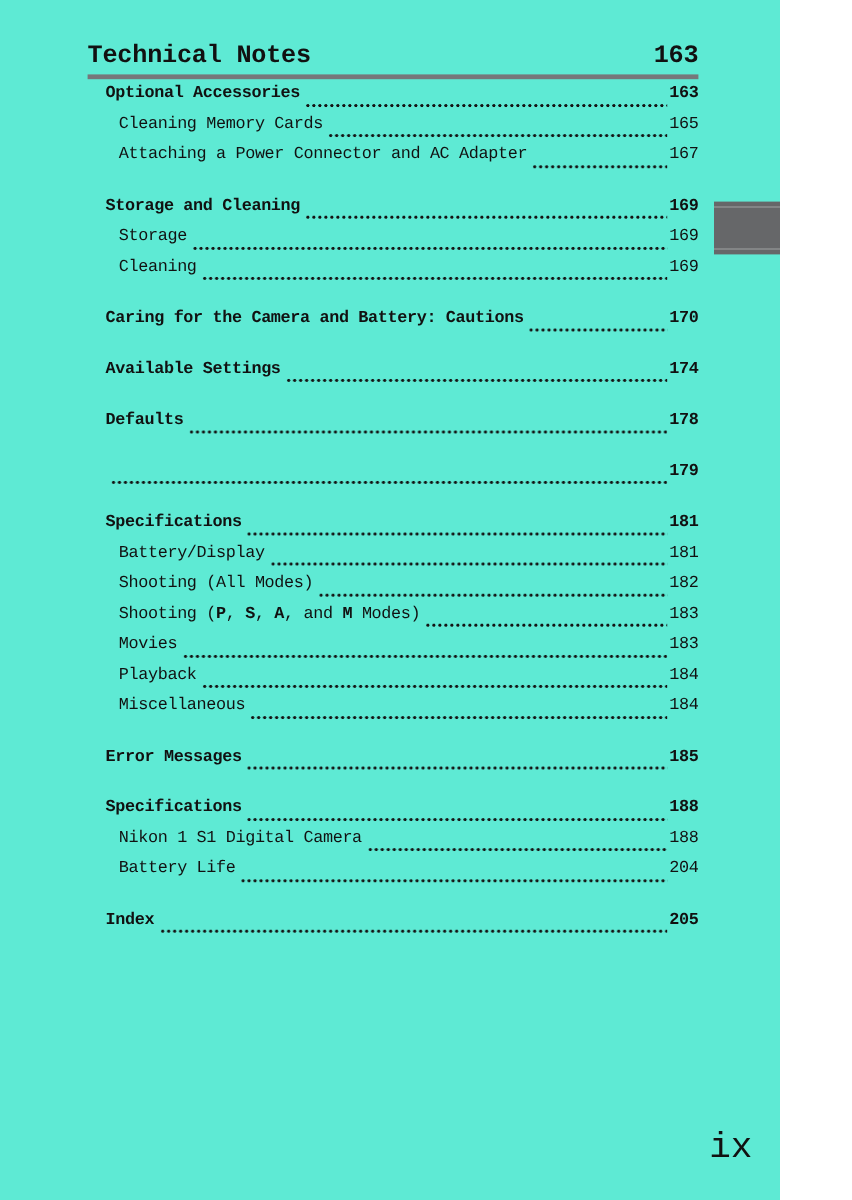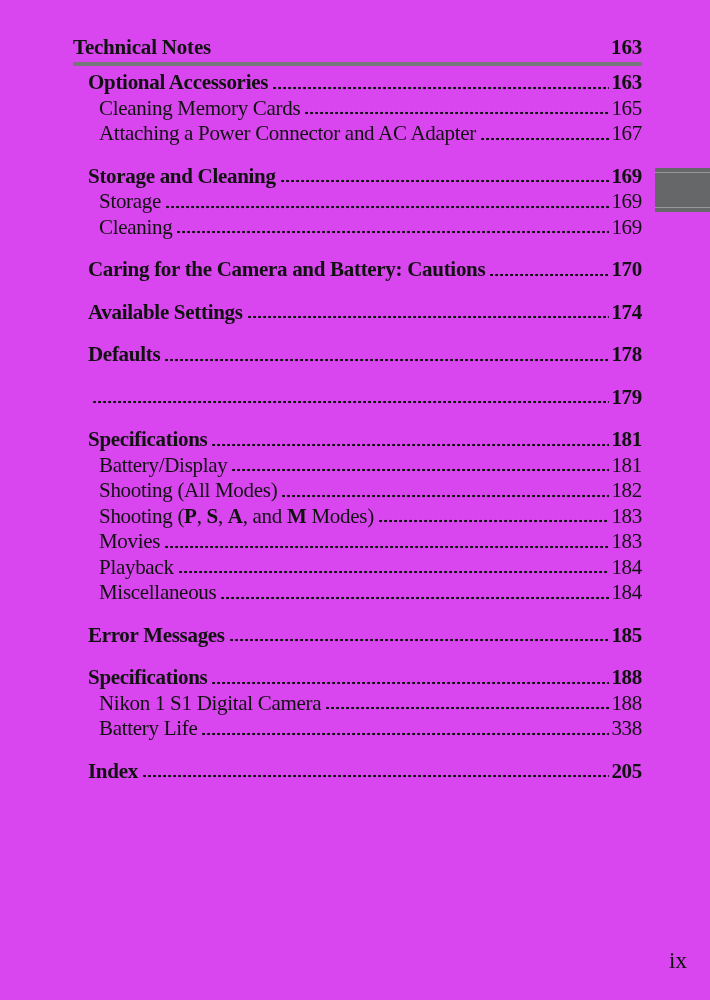--- a/index.html
+++ b/index.html
@@ -2,24 +2,24 @@
 <html><head>
 <meta charset="utf-8">
 <style>
   html, body {
     margin: 0;
     padding: 0;
     background: #ffffff;
   }
   .page {
     position: relative;
-    width: 710px;
+    width: 650px;
     height: 1000px;
-    background: #d946ef;
-    font-family: Liberation Serif, serif;
+    background: #5eead4;
+    font-family: Liberation Mono, monospace;
     color: #111111;
     overflow: hidden;
   }
 
   
   .page-header {
     position: absolute;
     left: 73px;
     right: 68px;
     top: 36px;
@@ -38,21 +38,21 @@
   .toc-list {
     position: absolute;
     left: 73px;
     right: 68px;
     top: 70px;
   }
   .toc-row {
     display: flex;
     align-items: baseline;
     height: 25.5px;
-    font-size: 21px;
+    font-size: 14px;
     letter-spacing: -0.3px;
     white-space: nowrap;
   }
   .toc-row.level-1 {
     font-weight: bold;
     padding-left: 15px;
     margin-top: 17px;
   }
   .toc-row.level-1:first-child { margin-top: 0; }
   .toc-row.level-2 {
@@ -93,21 +93,21 @@
     position: absolute;
     left: 0; right: 0; bottom: 4px;
     border-bottom: 1px solid #97989a;
   }
 
   
   .page-footer {
     position: absolute;
     right: 23px;
     bottom: 26px;
-    font-size: 23px;
+    font-size: 30px;
     font-weight: normal;
     color: #111111;
   }
 </style>
 </head>
 <body>
 
 <div class="page">
 
   <div class="page-header" style="border-bottom-color: rgb(118, 119, 122);">
@@ -211,21 +211,21 @@
       <span class="toc-page">188</span>
     </div>
       <div class="toc-row level-2">
       <span class="toc-label">Nikon 1 S1 Digital Camera</span>
       <span class="toc-leader"></span>
       <span class="toc-page">188</span>
     </div>
       <div class="toc-row level-2">
       <span class="toc-label">Battery Life</span>
       <span class="toc-leader"></span>
-      <span class="toc-page">338</span>
+      <span class="toc-page">204</span>
     </div>
       <div class="toc-row level-1">
       <span class="toc-label">Index</span>
       <span class="toc-leader"></span>
       <span class="toc-page">205</span>
     </div>
     </div>
 
   <div class="thumb-tab" style="background: rgb(102, 103, 105);"></div>
 

